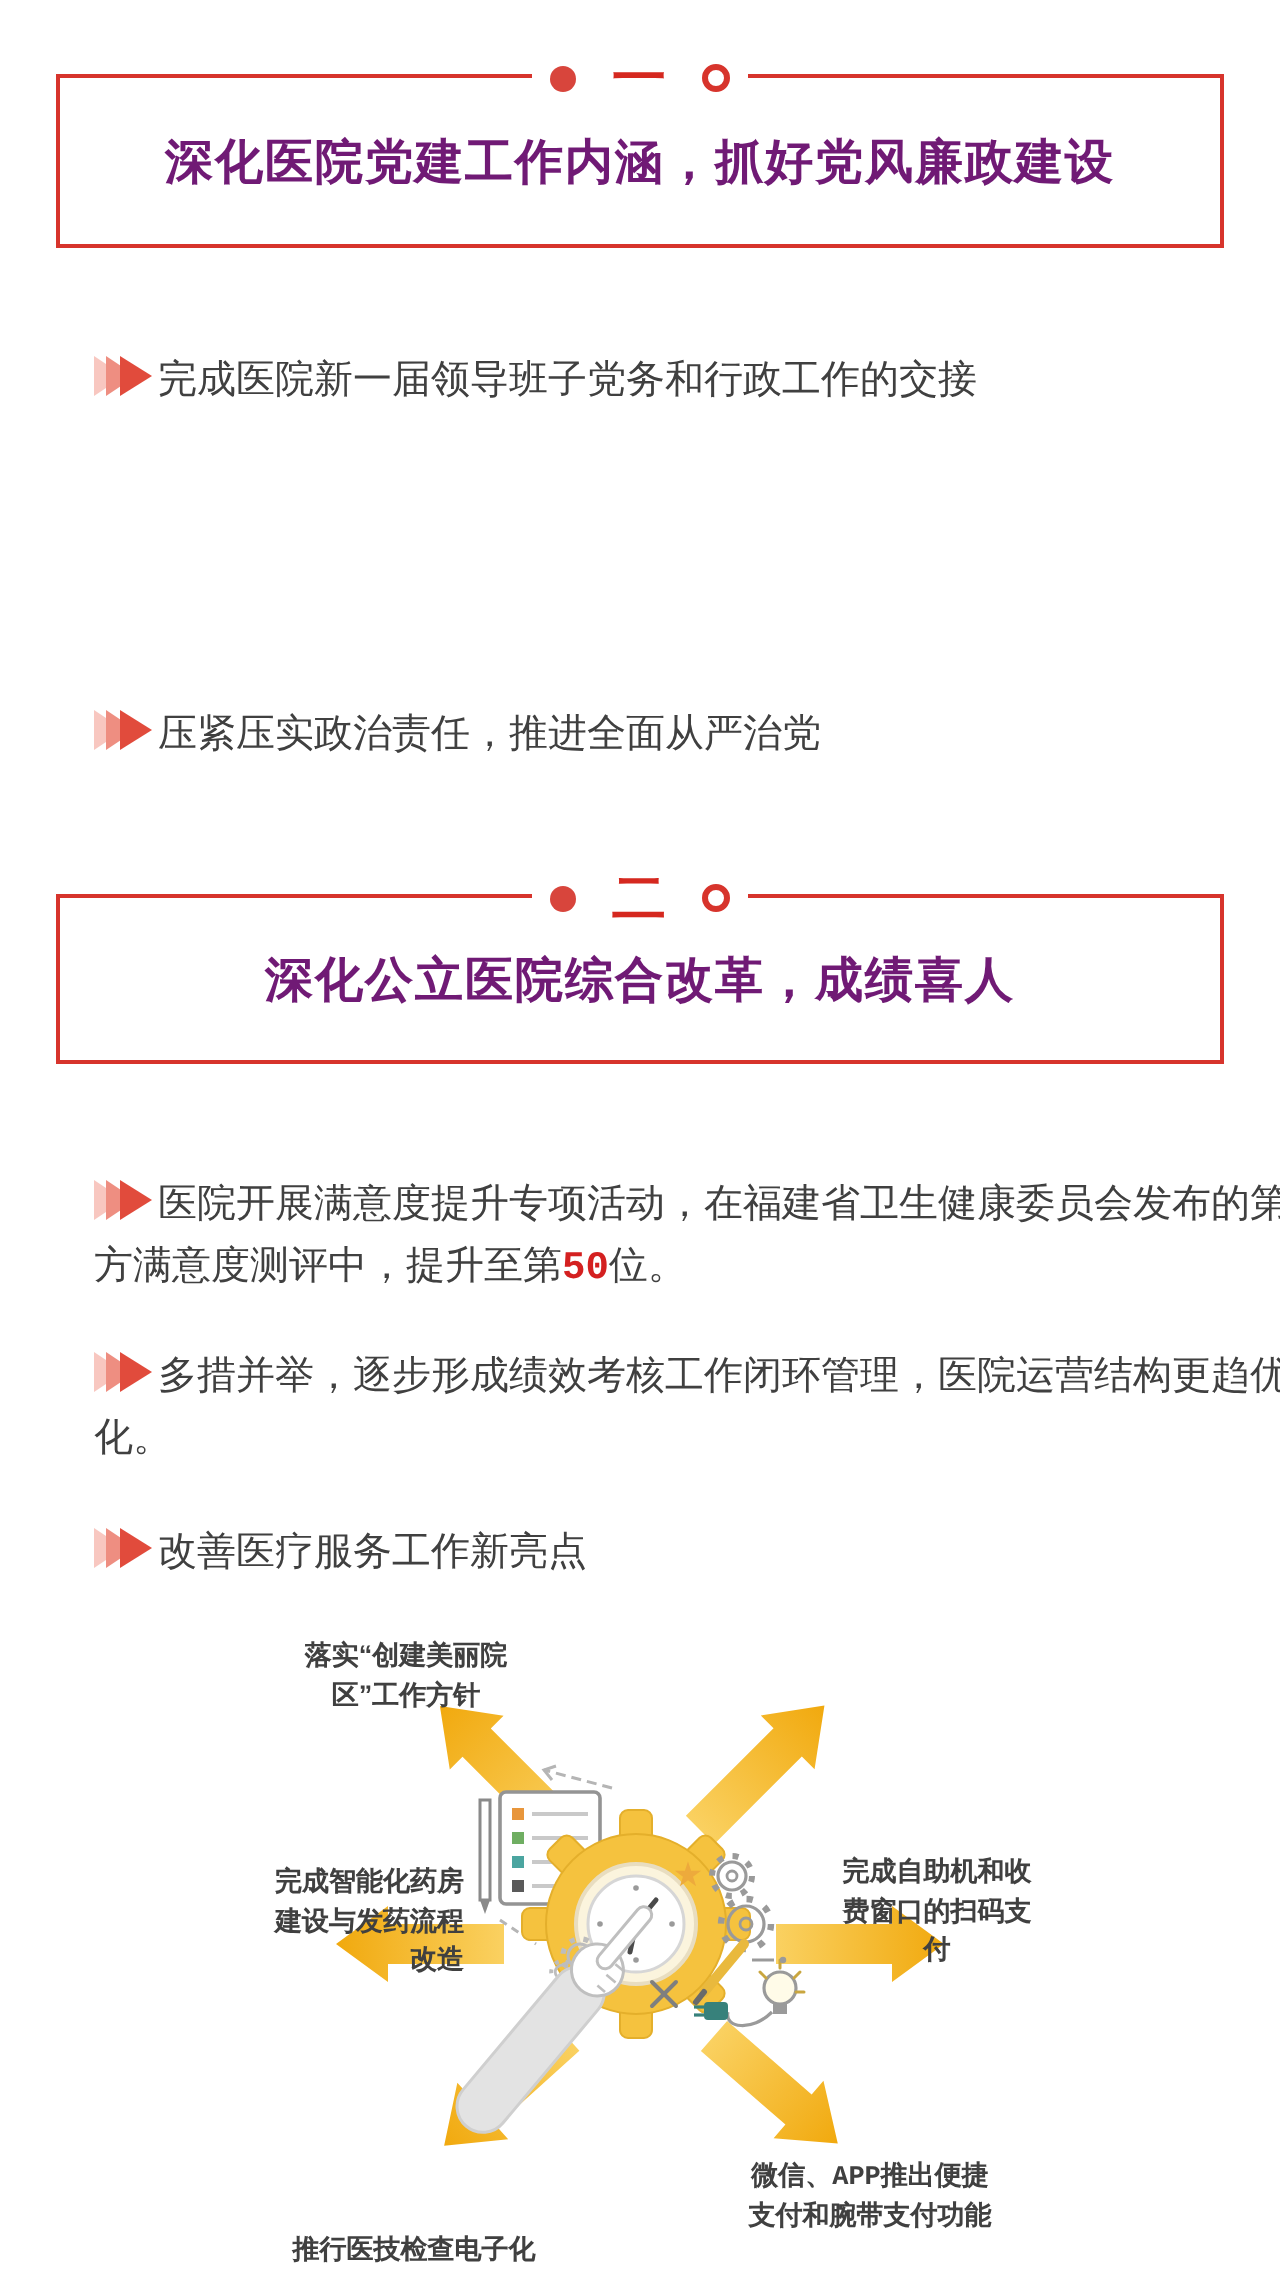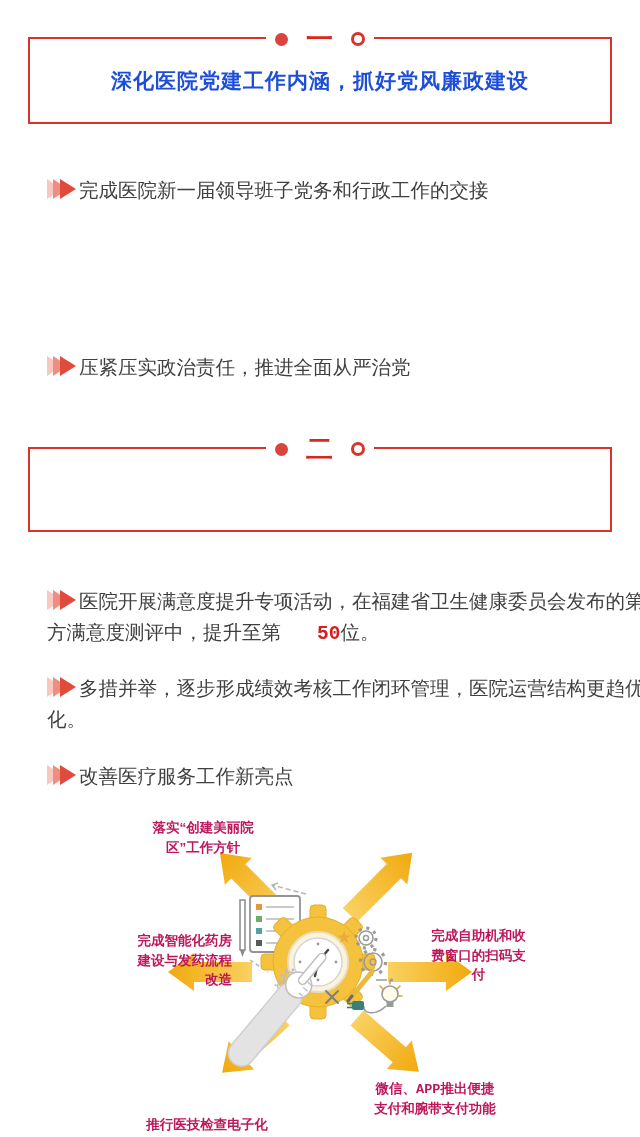--- a/index.html
+++ b/index.html
@@ -12,21 +12,21 @@
 
   
   .sec-box{
     position:absolute;left:28px;width:580px;
     border:2px solid #d7342c;background:#fff;
     display:flex;align-items:center;justify-content:center;
   }
   #box1{top:37px;height:83px;}
   #box2{top:447px;height:81px;}
   .sec-title{
-    font-size:21px;font-weight:bold;color:#1d4ed8;letter-spacing:1px;
+    font-size:24px;font-weight:bold;color:#701a75;letter-spacing:1px;
     white-space:nowrap;
   }
   .marker{
     position:absolute;top:-19px;left:50%;transform:translateX(-50%);
     height:38px;background:#fff;display:flex;align-items:center;
     gap:18px;padding:0 9px;
   }
   .marker .dot{width:13px;height:13px;border-radius:50%;background:#d8453c;}
   .marker .num{font-size:27px;font-weight:bold;color:#d5281f;line-height:1;}
   .marker .ring{width:8px;height:8px;border-radius:50%;border:3px solid #d7342c;background:#fff;}
@@ -38,31 +38,31 @@
     white-space:pre-wrap;
     padding-left:32px;
   }
   .tri{display:inline-block;width:30px;height:20px;position:relative;
        vertical-align:-2px;margin-right:2px;}
   .tri i{position:absolute;top:0;width:0;height:0;
          border-top:10px solid transparent;border-bottom:10px solid transparent;}
   .tri .a{left:0;border-left:15px solid #f8c7c0;}
   .tri .b{left:6px;border-left:15px solid #ee8e81;}
   .tri .c{left:13px;border-left:16px solid #e14b3c;}
-  .hl{color:#d42020;font-weight:bold;margin-left:36px;}
+  .hl{color:#d42020;font-weight:bold;}
 
   
   .dlabel{
     position:absolute;font-size:13.5px;line-height:19.5px;font-weight:600;
-    color:#be185d;white-space:pre;text-align:center;
+    color:#404040;white-space:pre;text-align:center;
   }
   #dl-tl{left:133px;top:818px;width:140px;}
   #dl-tr{left:350px;top:817px;width:155px;}
   #dl-ml{left:122px;top:931px;width:110px;text-align:right;}
-  #dl-mr{left:426px;top:926px;width:105px;text-align:center;}
+  #dl-mr{left:416px;top:926px;width:105px;text-align:center;}
   #dl-bl{left:137px;top:1080px;width:140px;margin-top:35px;}
   #dl-br{left:360px;top:1080px;width:150px;font-family:Liberation Mono, monospace;}
 
   #diagram-svg{position:absolute;left:0;top:790px;width:640px;height:347px;}
 </style>
 </head>
 <body>
 
 <div class="stage">
 
@@ -77,20 +77,21 @@
 
   <p class="bullet" style="top:155px;"><span class="tri"><i class="a"></i><i class="b"></i><i class="c"></i></span><span>完成医院新一届领导班子党务和行政工作的交接</span></p>
   <p class="bullet" style="top:332px;"><span class="tri"><i class="a"></i><i class="b"></i><i class="c"></i></span><span>压紧压实政治责任，推进全面从严治党</span></p>
 
   <div class="sec-box" id="box2">
     <div class="marker">
       <span class="dot"></span>
       <span class="num">二</span>
       <span class="ring"></span>
     </div>
+    <div class="sec-title">深化公立医院综合改革，成绩喜人</div>
   </div>
 
   <p class="bullet" style="top:568px;font-family:Liberation Mono, monospace;"><span class="tri"><i class="a"></i><i class="b"></i><i class="c"></i></span><span>医院开展满意度提升专项活动，在福建省卫生健康委员会发布的第三
 方满意度测评中，提升至第</span><span class="hl">50</span><span>位。</span></p>
   <p class="bullet" style="top:653px;"><span class="tri"><i class="a"></i><i class="b"></i><i class="c"></i></span><span>多措并举，逐步形成绩效考核工作闭环管理，医院运营结构更趋优
 化。</span></p>
   <p class="bullet" style="top:741px;"><span class="tri"><i class="a"></i><i class="b"></i><i class="c"></i></span><span>改善医疗服务工作新亮点</span></p>
 
   <svg id="diagram-svg" viewBox="0 0 640 347" aria-hidden="true">
     <defs>

